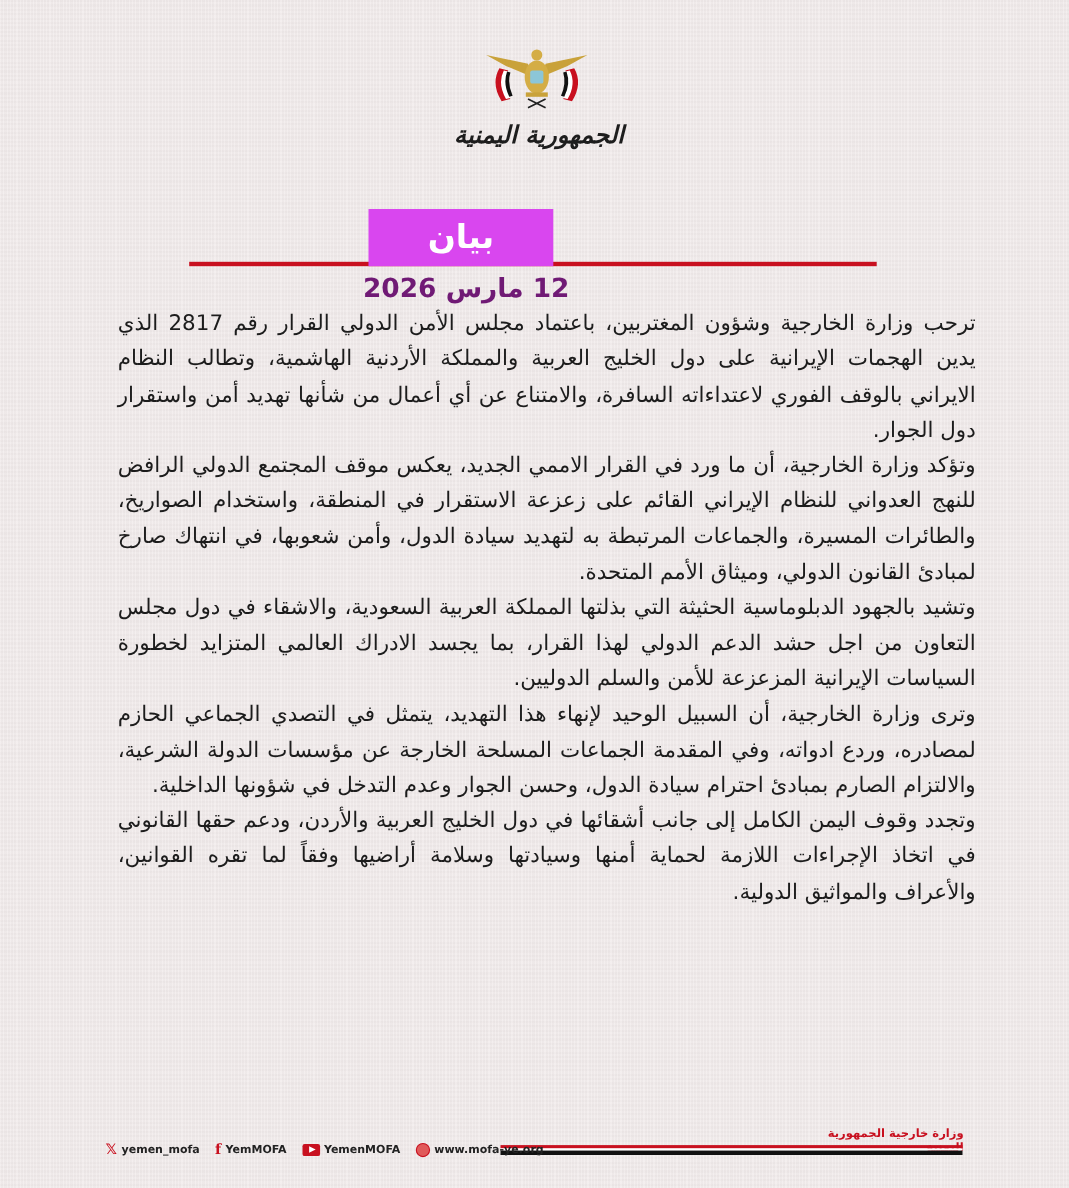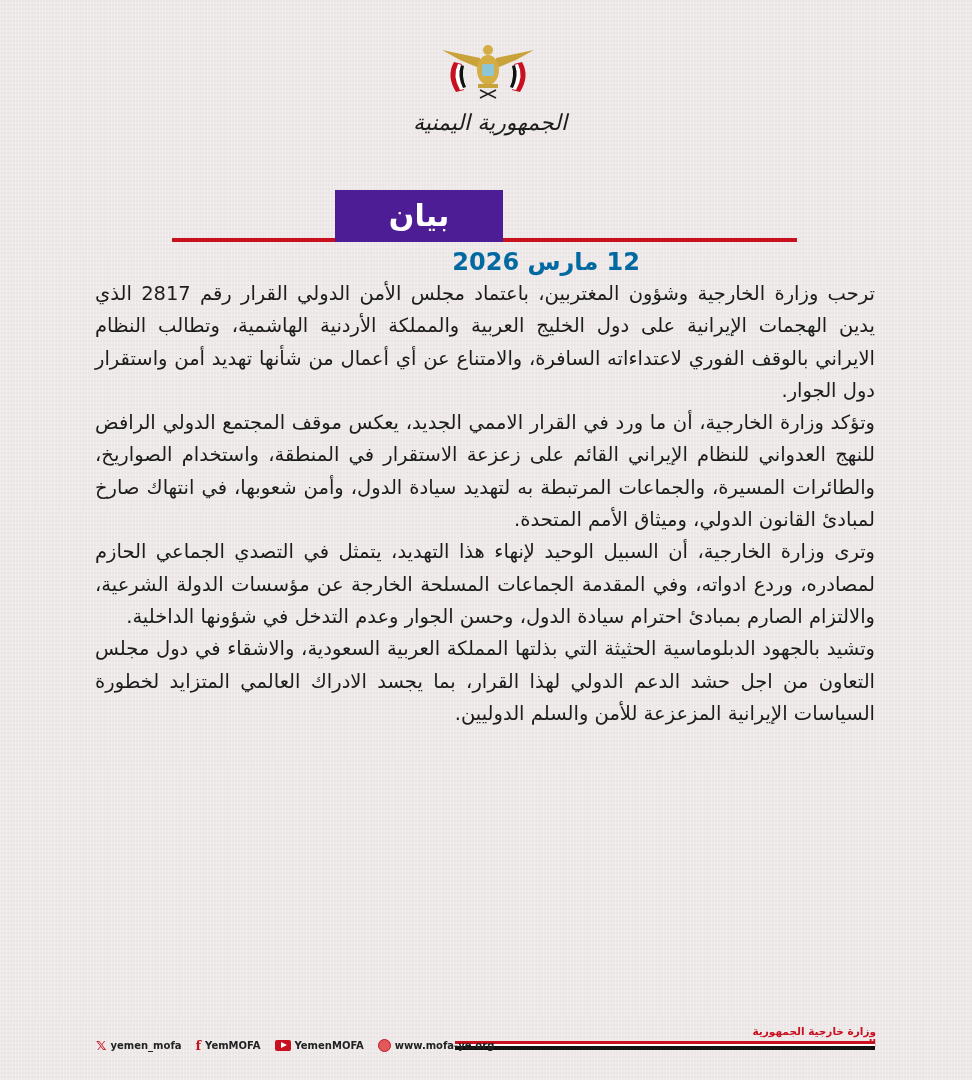--- a/index.html
+++ b/index.html
@@ -12,41 +12,41 @@
     font-family: "DejaVu Sans", sans-serif;
     color: #1a1a1a;
     position: relative;
   }
   .emblem {
     position: absolute; left: 440px; top: 40px; width: 96px; height: 62px;
   }
   .ministry-title {
     position: absolute; left: 360px; top: 108px; width: 260px;
     text-align: center; direction: rtl;
-    font-family: "DejaVu Serif", serif; font-weight: normal;
+    font-family: "DejaVu Serif", serif; font-weight: bold;
     color: #1d1d1d; line-height: 30px;
   }
   .ministry-title .l1 { font-size: 22px; font-style: italic; }
   .ministry-title .l2 { font-size: 19px; font-style: italic; }
 
   .header-rule {
     position: absolute; left: 172px; top: 238px; width: 625px; height: 4px; background: #c8101f;
   }
   .statement-box {
     position: absolute; left: 335px; top: 190px; width: 168px; height: 52px;
-    background: #4c1d95; color: #fff; text-align: center;
+    background: #d946ef; color: #fff; text-align: center;
     font-size: 30px; font-weight: bold; line-height: 52px; direction: rtl;
     letter-spacing: 6px;
   }
   .date {
-    position: absolute; left: 330px; top: 248px; width: 310px; text-align: right;
-    color: #0369a1; font-size: 24px; font-weight: bold; direction: rtl;
+    position: absolute; left: 330px; top: 248px; width: 310px; text-align: left;
+    color: #701a75; font-size: 24px; font-weight: bold; direction: rtl;
   }
   .body {
-    position: absolute; left: 95px; top: 278px; width: 780px;
+    position: absolute; left: 107px; top: 278px; width: 780px;
     direction: rtl; text-align: justify; text-align-last: right;
     font-size: 19.5px; line-height: 32.3px; color: #1c1c1c;
   }
   .body p { margin: 0; }
   .org-label {
     position: absolute; left: 738px; top: 1025px; width: 138px;
     direction: rtl; text-align: right; color: #c8101f;
     font-size: 10.5px; font-weight: bold;
   }
   .stripe { position: absolute; left: 455px; width: 420px; }
@@ -94,22 +94,23 @@
   <div class="l1">الجمهورية اليمنية</div>
 </div>
 
 <div class="header-rule"></div>
 <div class="statement-box">بيان</div>
 <div class="date">12 مارس 2026</div>
 
 <div class="body">
   <p>ترحب وزارة الخارجية وشؤون المغتربين، باعتماد مجلس الأمن الدولي القرار رقم 2817 الذي يدين الهجمات الإيرانية على دول الخليج العربية والمملكة الأردنية الهاشمية، وتطالب النظام الايراني بالوقف الفوري لاعتداءاته السافرة، والامتناع عن أي أعمال من شأنها تهديد أمن واستقرار دول الجوار.</p>
   <p>وتؤكد وزارة الخارجية، أن ما ورد في القرار الاممي الجديد، يعكس موقف المجتمع الدولي الرافض للنهج العدواني للنظام الإيراني القائم على زعزعة الاستقرار في المنطقة، واستخدام الصواريخ، والطائرات المسيرة، والجماعات المرتبطة به لتهديد سيادة الدول، وأمن شعوبها، في انتهاك صارخ لمبادئ القانون الدولي، وميثاق الأمم المتحدة.</p>
+  <p>وتشيد بالجهود الدبلوماسية الحثيثة التي بذلتها المملكة العربية السعودية، والاشقاء في دول مجلس التعاون من اجل حشد الدعم الدولي لهذا القرار، بما يجسد الادراك العالمي المتزايد لخطورة السياسات الإيرانية المزعزعة للأمن والسلم الدوليين.</p>
   <p>وترى وزارة الخارجية، أن السبيل الوحيد لإنهاء هذا التهديد، يتمثل في التصدي الجماعي الحازم لمصادره، وردع ادواته، وفي المقدمة الجماعات المسلحة الخارجة عن مؤسسات الدولة الشرعية، والالتزام الصارم بمبادئ احترام سيادة الدول، وحسن الجوار وعدم التدخل في شؤونها الداخلية.</p>
-  <p>وتشيد بالجهود الدبلوماسية الحثيثة التي بذلتها المملكة العربية السعودية، والاشقاء في دول مجلس التعاون من اجل حشد الدعم الدولي لهذا القرار، بما يجسد الادراك العالمي المتزايد لخطورة السياسات الإيرانية المزعزعة للأمن والسلم الدوليين.</p>
+  <p>وتجدد وقوف اليمن الكامل إلى جانب أشقائها في دول الخليج العربية والأردن، ودعم حقها القانوني في اتخاذ الإجراءات اللازمة لحماية أمنها وسيادتها وسلامة أراضيها وفقاً لما تقره القوانين، والأعراف والمواثيق الدولية.</p>
 </div>
 
 <div class="org-label">وزارة خارجية الجمهورية اليمنية</div>
 <div class="stripe red"></div>
 <div class="stripe white"></div>
 <div class="stripe black"></div>
 
 <div class="social">
   <div class="social-item">
     <span class="ic ic-x">𝕏</span>

